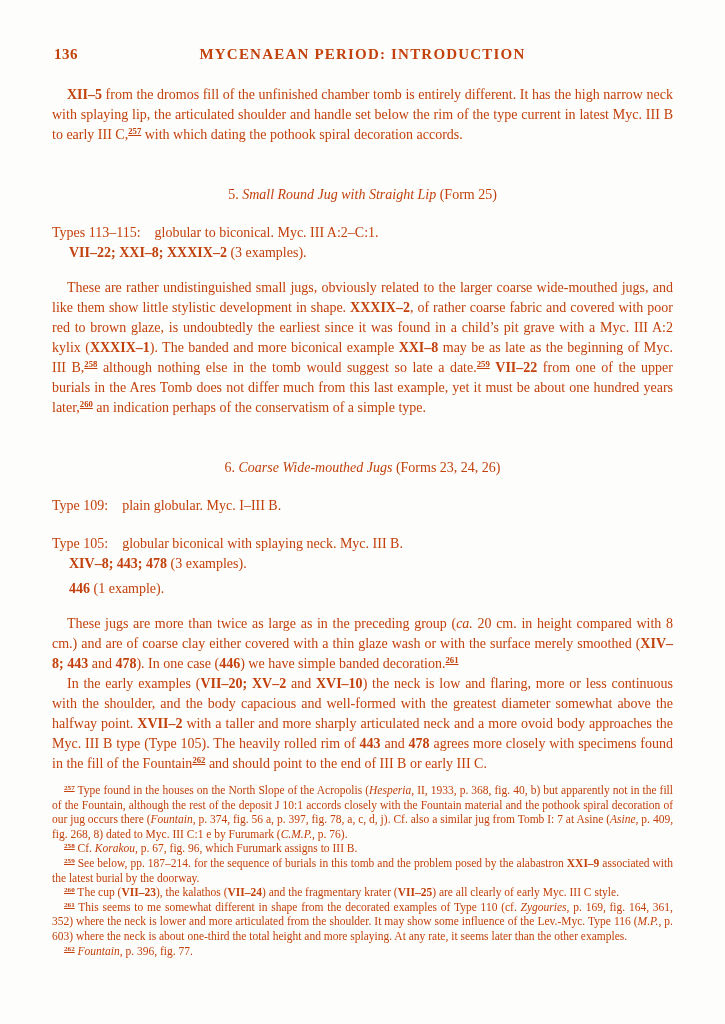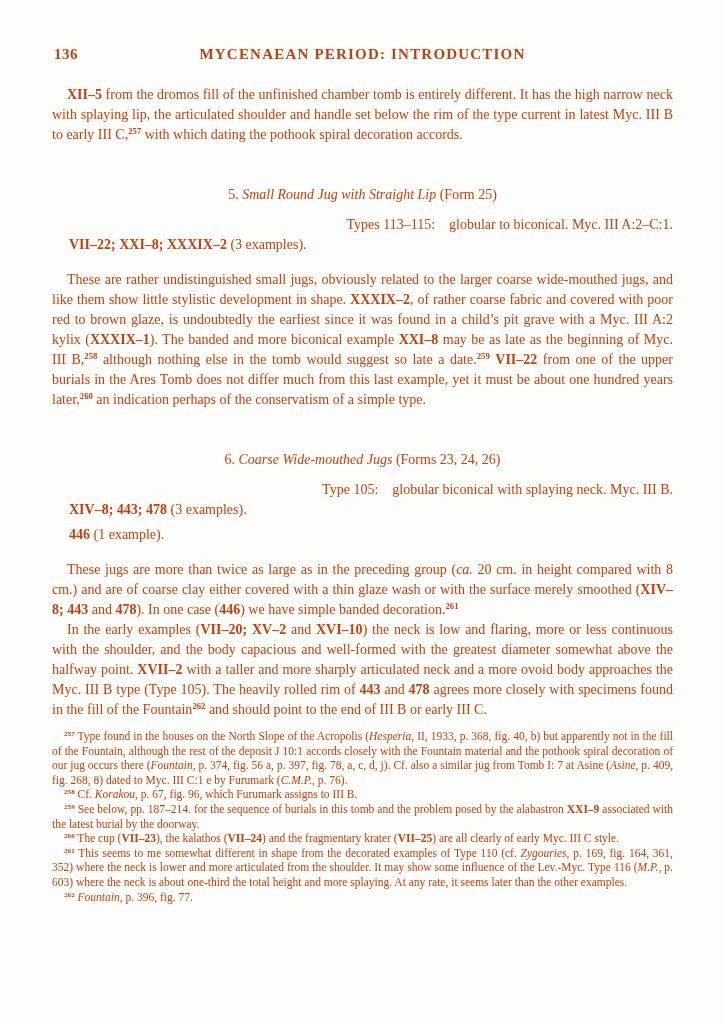--- a/index.html
+++ b/index.html
@@ -11,29 +11,29 @@
   }
   .running-header{position:relative;height:18px;margin-bottom:21px;}
   .page-number{position:absolute;left:2px;top:0;font-size:15px;font-weight:bold;letter-spacing:.5px;}
   .running-head{display:block;text-align:center;font-size:15px;font-weight:bold;letter-spacing:1.2px;}
   p{margin:0;font-size:14px;line-height:20px;text-align:justify;}
   .indent{text-indent:15px;}
   .section-heading{
     font-size:14px;line-height:20px;text-align:center;font-weight:normal;
     margin:40px 0 5px 0;
   }
-  .type-line{text-align:right;margin-top:10px;}
+  .type-line{text-align:left;margin-top:18px;}
   .type-examples{text-align:left;padding-left:17px;}
   .type-entry{margin-bottom:5px;}
   .para-block{margin-top:15px;}
   .footnotes{margin-top:9px;}
   .footnote{font-size:11.5px;line-height:14.6px;text-indent:12px;}
   .b{font-weight:bold;}
   .i{font-style:italic;}
-  sup{font-size:.62em;line-height:0;vertical-align:baseline;position:relative;top:-.55em;}
+  sup{font-size:.62em;line-height:0;vertical-align:baseline;position:relative;top:-.55em;text-decoration:underline;}
 </style>
 </head>
 <body>
 
 <div class="page">
 
   <header class="running-header">
     <span class="page-number">136</span>
     <span class="running-head">MYCENAEAN PERIOD: INTRODUCTION</span>
   </header>
@@ -47,20 +47,21 @@
     <div class="type-entry">
       <p class="type-line"><span>Types 113–115: globular to biconical. Myc. III A:2–C:1.</span></p>
       <p class="type-examples"><span class="b">VII–22; XXI–8; XXXIX–2</span><span> (3 examples).</span></p>
     </div>
 
     <p class="indent para-block"><span>These are rather undistinguished small jugs, obviously related to the larger coarse wide-mouthed jugs, and like them show little stylistic development in shape. </span><span class="b">XXXIX–2</span><span>, of rather coarse fabric and covered with poor red to brown glaze, is undoubtedly the earliest since it was found in a child’s pit grave with a Myc. III A:2 kylix (</span><span class="b">XXXIX–1</span><span>). The banded and more biconical example </span><span class="b">XXI–8</span><span> may be as late as the beginning of Myc. III B,</span><sup class="b">258</sup><span> although nothing else in the tomb would suggest so late a date.</span><sup class="b">259</sup><span> </span><span class="b">VII–22</span><span> from one of the upper burials in the Ares Tomb does not differ much from this last example, yet it must be about one hundred years later,</span><sup class="b">260</sup><span> an indication perhaps of the conservatism of a simple type.</span></p>
 
     <h3 class="section-heading"><span>6. </span><span class="i">Coarse Wide-mouthed Jugs</span><span> (Forms 23, 24, 26)</span></h3>
 
     <div class="type-entry">
+      <p class="type-line"><span>Type 109: plain globular. Myc. I–III B.</span></p>
     </div>
     <div class="type-entry">
       <p class="type-line"><span>Type 105: globular biconical with splaying neck. Myc. III B.</span></p>
       <p class="type-examples"><span class="b">XIV–8; 443; 478</span><span> (3 examples).</span></p>
     </div>
     <div class="type-entry">
       <p class="type-examples"><span class="b">446</span><span> (1 example).</span></p>
     </div>
 
     <p class="indent para-block"><span>These jugs are more than twice as large as in the preceding group (</span><span class="i">ca.</span><span> 20 cm. in height compared with 8 cm.) and are of coarse clay either covered with a thin glaze wash or with the surface merely smoothed (</span><span class="b">XIV–8; 443</span><span> and </span><span class="b">478</span><span>). In one case (</span><span class="b">446</span><span>) we have simple banded decoration.</span><sup class="b">261</sup></p>

